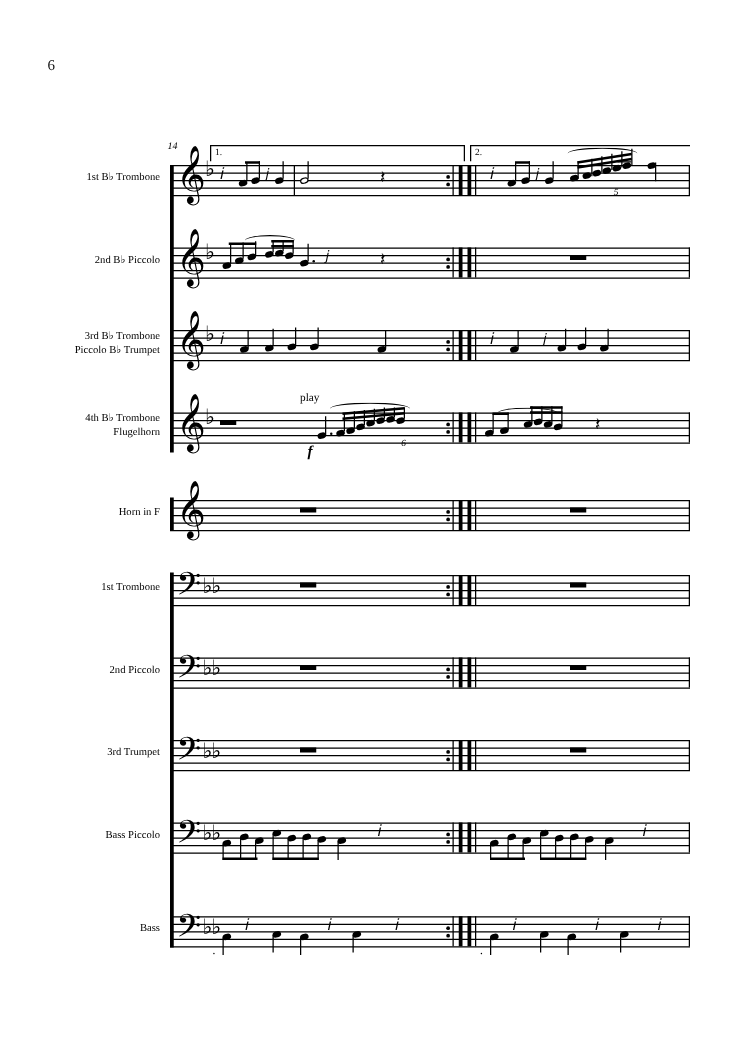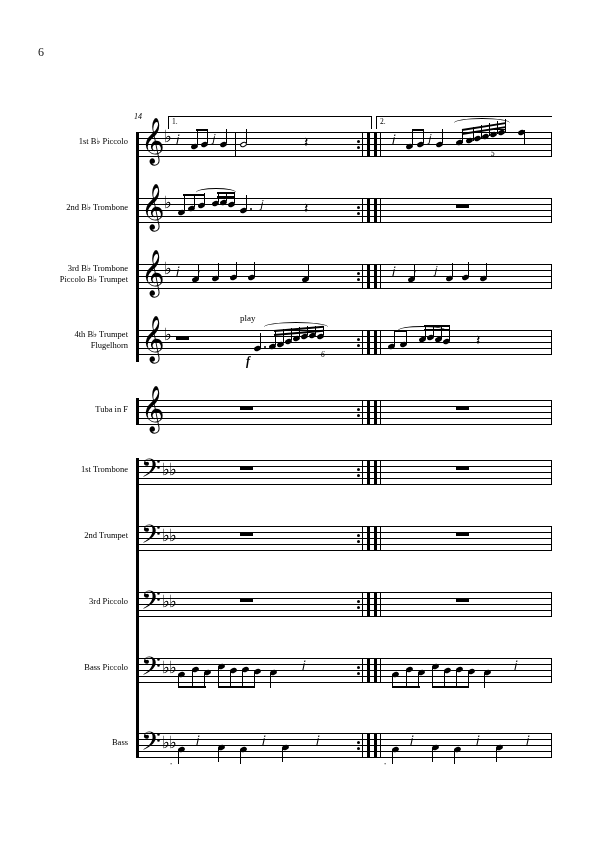--- a/index.html
+++ b/index.html
@@ -249,21 +249,21 @@
       <div class="systembrace" style="left:0px; top:14px; height:230px;"></div>
       <div class="systembrace" style="left:0px; top:280px; height:26px;"></div>
       <div class="systembrace" style="left:0px; top:340px; height:300px;"></div>
 
       <div class="staff" style="top:14px;">
         <div class="line"></div>
           <div class="line"></div>
           <div class="line"></div>
           <div class="line"></div>
           <div class="line"></div>
-        <div class="instr-label" style="top:4px;">1st B♭ Piccolo</div>
+        <div class="instr-label" style="top:4px;">1st B♭ Trombone</div>
         <div class="clef treble">𝄞</div>
         <div class="keysig">♭</div>
 
         <div class="barline" style="left:1px; top:0; height:24px;"></div>
         <div class="barline" style="left:99px; top:0; height:24px;"></div>
         <div class="barline" style="left:226px; top:0; height:24px;"></div>
         <div class="barline thick" style="left:231px; top:0; height:24px;"></div>
         <div class="repeat-dots" style="left:221px; top:8px;"></div>
         <div class="repeat-dots" style="left:221px; top:14px;"></div>
         <div class="barline thick" style="left:238px; top:0; height:24px;"></div>
@@ -313,21 +313,21 @@
         <div class="notehead" style="left:382px; top:-2px;"></div>
         <div class="stem" style="left:388px; top:-2px; height:15px;"></div>
       </div>
 
       <div class="staff" style="top:80px;">
         <div class="line"></div>
           <div class="line"></div>
           <div class="line"></div>
           <div class="line"></div>
           <div class="line"></div>
-        <div class="instr-label" style="top:4px;">2nd B♭ Trombone</div>
+        <div class="instr-label" style="top:4px;">2nd B♭ Piccolo</div>
         <div class="clef treble">𝄞</div>
         <div class="keysig">♭</div>
         <div class="barline" style="left:1px; top:0; height:24px;"></div>
         <div class="barline" style="left:226px; top:0; height:24px;"></div>
         <div class="barline thick" style="left:231px; top:0; height:24px;"></div>
         <div class="repeat-dots" style="left:221px; top:8px;"></div>
         <div class="repeat-dots" style="left:221px; top:14px;"></div>
         <div class="barline thick" style="left:238px; top:0; height:24px;"></div>
         <div class="barline" style="left:244px; top:0; height:24px;"></div>
         <div class="barline" style="left:415px; top:0; height:24px;"></div>
@@ -404,21 +404,21 @@
         <div class="stem" style="left:350px; top:-1px; height:14px;"></div>
       </div>
 
       <div class="staff" style="top:212px;">
         <div class="line"></div>
           <div class="line"></div>
           <div class="line"></div>
           <div class="line"></div>
           <div class="line"></div>
         <div class="instr-label two-line" style="top:-1px;">
-          <div>4th B♭ Trumpet</div>
+          <div>4th B♭ Trombone</div>
           <div>Flugelhorn</div>
         </div>
         <div class="clef treble">𝄞</div>
         <div class="keysig">♭</div>
         <div class="barline" style="left:1px; top:0; height:24px;"></div>
         <div class="barline" style="left:226px; top:0; height:24px;"></div>
         <div class="barline thick" style="left:231px; top:0; height:24px;"></div>
         <div class="repeat-dots" style="left:221px; top:8px;"></div>
         <div class="repeat-dots" style="left:221px; top:14px;"></div>
         <div class="barline thick" style="left:238px; top:0; height:24px;"></div>
@@ -469,21 +469,21 @@
         <div class="slur" style="left:262px; top:-4px; width:48px; height:8px;"></div>
         <div class="rest" style="left:340px; top:3px; font-size:14px;">𝄽</div>
       </div>
 
       <div class="staff" style="top:282px;">
         <div class="line"></div>
           <div class="line"></div>
           <div class="line"></div>
           <div class="line"></div>
           <div class="line"></div>
-        <div class="instr-label" style="top:4px;">Tuba in F</div>
+        <div class="instr-label" style="top:4px;">Horn in F</div>
         <div class="clef treble">𝄞</div>
         <div class="barline" style="left:1px; top:0; height:24px;"></div>
         <div class="barline" style="left:226px; top:0; height:24px;"></div>
         <div class="barline thick" style="left:231px; top:0; height:24px;"></div>
         <div class="repeat-dots" style="left:221px; top:8px;"></div>
         <div class="repeat-dots" style="left:221px; top:14px;"></div>
         <div class="barline thick" style="left:238px; top:0; height:24px;"></div>
         <div class="barline" style="left:244px; top:0; height:24px;"></div>
         <div class="barline" style="left:415px; top:0; height:24px;"></div>
         <div class="mrest" style="left:104px; top:6px;"></div>
@@ -510,42 +510,42 @@
         <div class="mrest" style="left:104px; top:6px;"></div>
         <div class="mrest" style="left:320px; top:6px;"></div>
       </div>
 
       <div class="staff" style="top:408px;">
         <div class="line"></div>
           <div class="line"></div>
           <div class="line"></div>
           <div class="line"></div>
           <div class="line"></div>
-        <div class="instr-label" style="top:4px;">2nd Trumpet</div>
+        <div class="instr-label" style="top:4px;">2nd Piccolo</div>
         <div class="clef bass">𝄢</div>
         <div class="keysig bass">♭♭</div>
         <div class="barline" style="left:1px; top:0; height:24px;"></div>
         <div class="barline" style="left:226px; top:0; height:24px;"></div>
         <div class="barline thick" style="left:231px; top:0; height:24px;"></div>
         <div class="repeat-dots" style="left:221px; top:8px;"></div>
         <div class="repeat-dots" style="left:221px; top:14px;"></div>
         <div class="barline thick" style="left:238px; top:0; height:24px;"></div>
         <div class="barline" style="left:244px; top:0; height:24px;"></div>
         <div class="barline" style="left:415px; top:0; height:24px;"></div>
         <div class="mrest" style="left:104px; top:6px;"></div>
         <div class="mrest" style="left:320px; top:6px;"></div>
       </div>
 
       <div class="staff" style="top:474px;">
         <div class="line"></div>
           <div class="line"></div>
           <div class="line"></div>
           <div class="line"></div>
           <div class="line"></div>
-        <div class="instr-label" style="top:4px;">3rd Piccolo</div>
+        <div class="instr-label" style="top:4px;">3rd Trumpet</div>
         <div class="clef bass">𝄢</div>
         <div class="keysig bass">♭♭</div>
         <div class="barline" style="left:1px; top:0; height:24px;"></div>
         <div class="barline" style="left:226px; top:0; height:24px;"></div>
         <div class="barline thick" style="left:231px; top:0; height:24px;"></div>
         <div class="repeat-dots" style="left:221px; top:8px;"></div>
         <div class="repeat-dots" style="left:221px; top:14px;"></div>
         <div class="barline thick" style="left:238px; top:0; height:24px;"></div>
         <div class="barline" style="left:244px; top:0; height:24px;"></div>
         <div class="barline" style="left:415px; top:0; height:24px;"></div>

